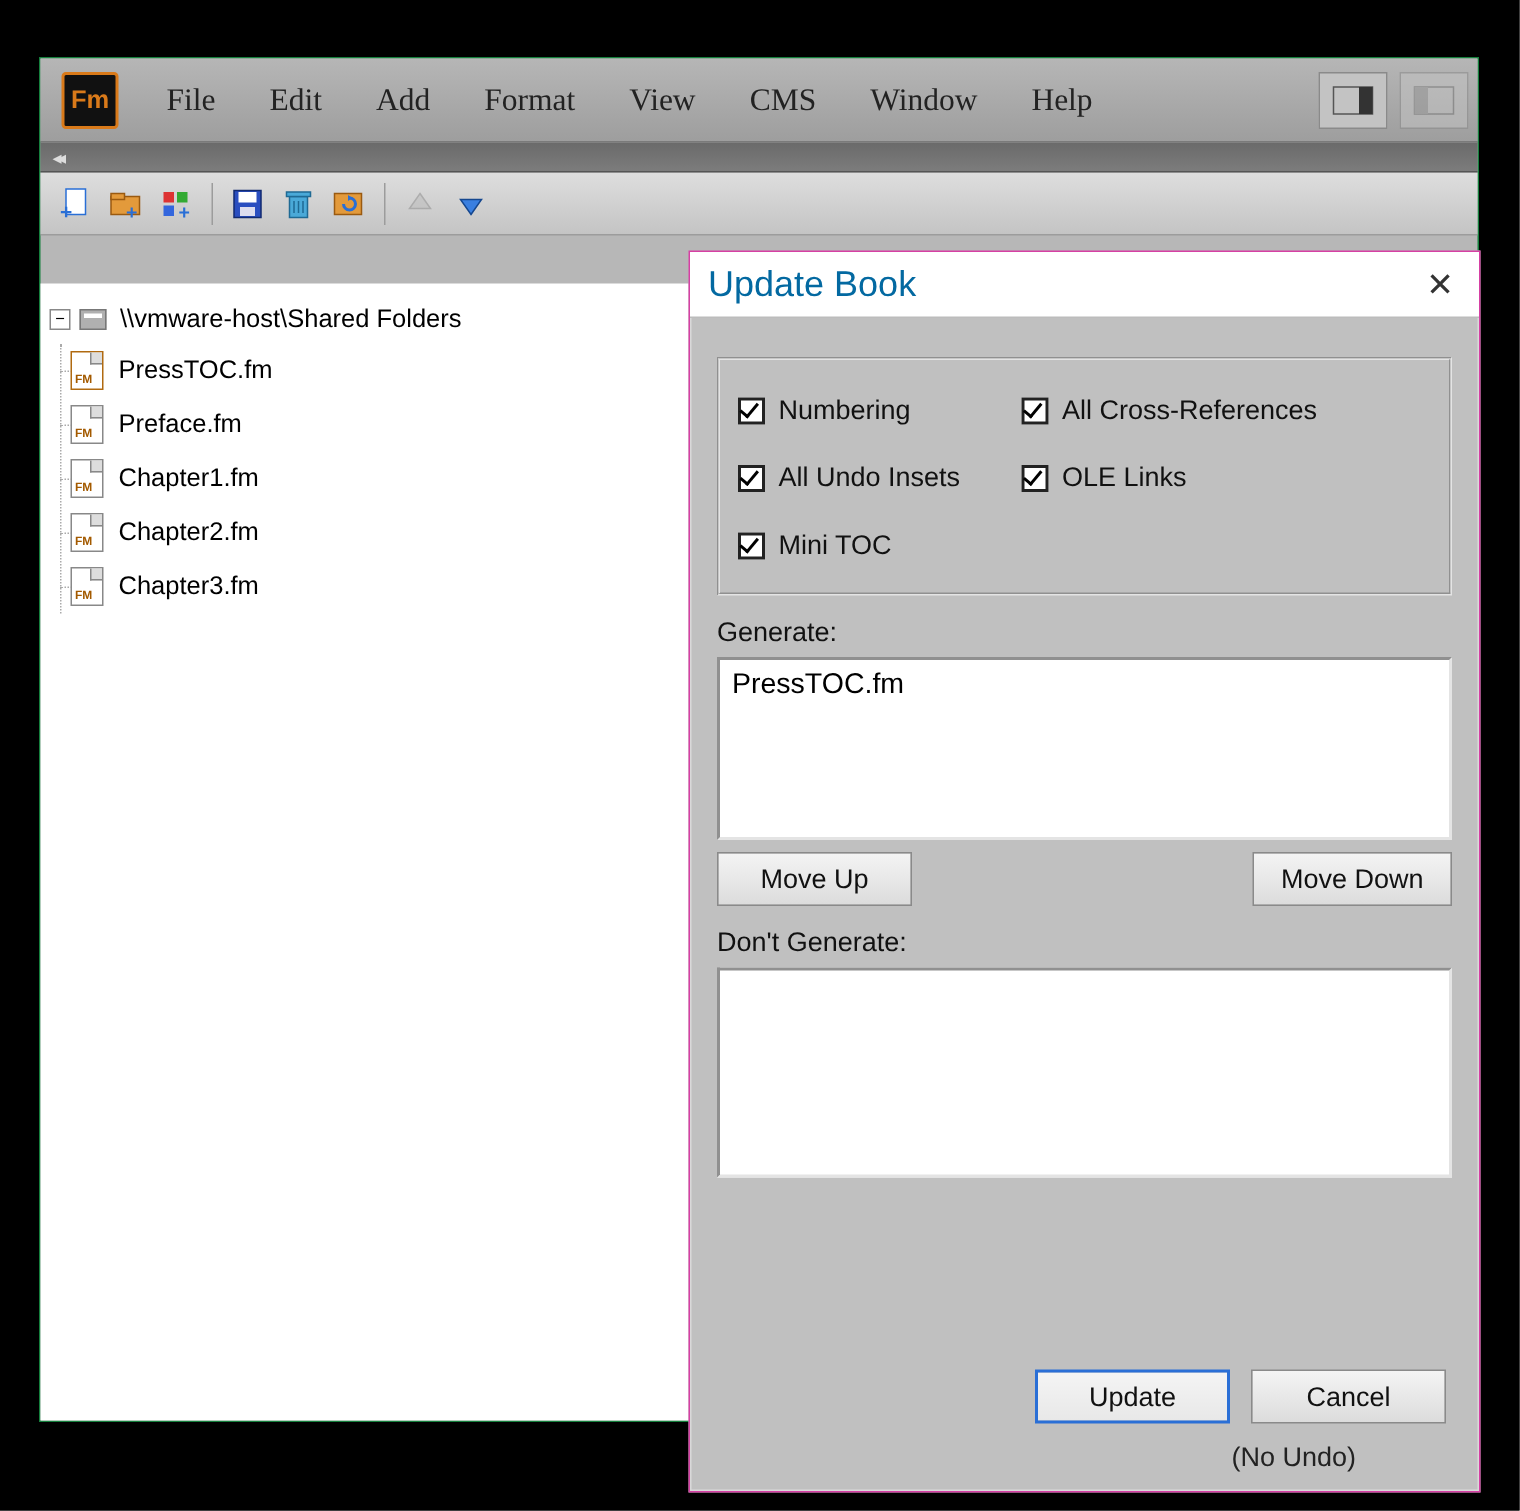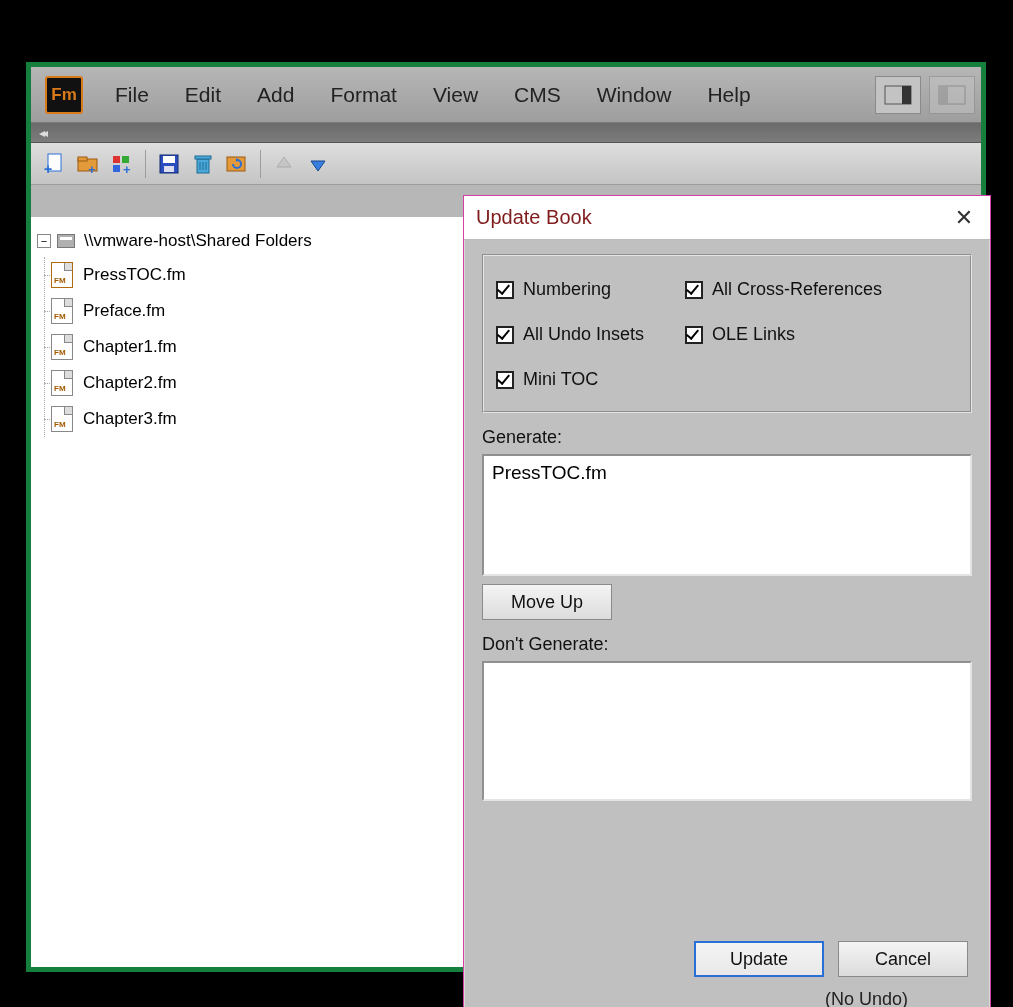--- a/index.html
+++ b/index.html
@@ -1,34 +1,34 @@
 <!DOCTYPE html>
 <html><head>
 <meta charset="utf-8">
 <style>
   * { box-sizing: border-box; font-family: "Segoe UI", Tahoma, Arial, sans-serif; }
   html, body { margin:0; padding:0; background:#000; width:1013px; height:1007px; overflow:hidden; }
 
   .app-frame {
-    position:absolute; left:26px; top:62px; width:960px; height:910px;
-    background:#b7b7b7; border:5px solid #15803d;
+    position:absolute; left:26px; top:38px; width:960px; height:910px;
+    background:#b7b7b7; border:1px solid #15803d;
   }
 
   
   .menubar {
     height:56px; background:linear-gradient(#b6b6b6,#9e9e9e);
     display:flex; align-items:center; gap:0; border-bottom:1px solid #7a7a7a;
     padding:0 6px;
   }
   .app-logo {
     width:38px; height:38px; margin:0 14px 0 8px; background:#111;
     border:2px solid #d97a1a; display:flex; align-items:center; justify-content:center;
     color:#d97a1a; font: bold 17px/1 Arial; border-radius:3px;
   }
-  .menu-item { padding:0 18px; font-size:21px; color:#222; cursor:default; }
+  .menu-item { padding:0 18px; font-size:21px; color:#222; cursor:default;font-family:Liberation Serif, serif; }
   .menubar-right { margin-left:auto; display:flex; gap:0; }
   .layout-button {
     width:46px; height:38px; border:1px solid #8a8a8a; background:#c3c3c3;
     display:flex; align-items:center; justify-content:center; margin-left:8px;
   }
   .layout-button svg { display:block; }
 
   
   .dark-strip {
     height:20px; background:linear-gradient(#6a6a6a,#7c7c7c);
@@ -76,23 +76,23 @@
   
   .dialog {
     position:absolute; left:432px; top:128px; width:528px; height:828px;
     background:#c0c0c0; border:1px solid #d63fa3;
     box-shadow:0 0 0 1px #d9d9d9 inset;
   }
   .dlg-titlebar {
     height:44px; background:#fff; display:flex; align-items:center; padding:0 12px;
     border-bottom:1px solid #bcbcbc;
   }
-  .dlg-title { font-size:20px; color:#7f1d1d; }
+  .dlg-title { font-size:24px; color:#0369a1; }
   .dlg-close { margin-left:auto; width:28px; height:28px; display:flex; align-items:center; justify-content:center; font-size:22px; color:#333; cursor:default;}
-  .dlg-body { padding:14px 18px 12px; position:relative; }
+  .dlg-body { padding:26px 18px 12px; position:relative; }
   .group-box {
     border:2px groove #e4e4e4; padding:14px 12px 12px; margin-bottom:10px;
   }
   .checkbox-row { display:flex; align-items:center; font-size:18px; color:#111; margin:9px 0; }
   .cb {
     width:18px; height:18px; border:2px solid #222; background:#fff; margin-right:9px;
     display:flex; align-items:center; justify-content:center; flex:0 0 auto;
   }
   .cb.checked:after { content:""; width:10px; height:5px; border-left:2px solid #000; border-bottom:2px solid #000; transform:rotate(-50deg) translate(0,-2px); }
   .two-col { display:grid; grid-template-columns:185px 1fr; row-gap:6px; column-gap:4px; }
@@ -279,20 +279,21 @@
         </div>
       </div>
 
 
       <div class="section-label">Generate:</div>
       <div class="listbox">
         <div>PressTOC.fm</div>
       </div>
       <div class="btn-row">
         <div class="btn">Move Up</div>
+        <div class="btn">Move Down</div>
       </div>
 
       <div class="section-label">Don't Generate:</div>
       <div class="listbox small"></div>
 
       <div style="height:70px"></div>
     </div>
 
     <div class="dlg-footer">
       <div style="display:flex; gap:14px;">

